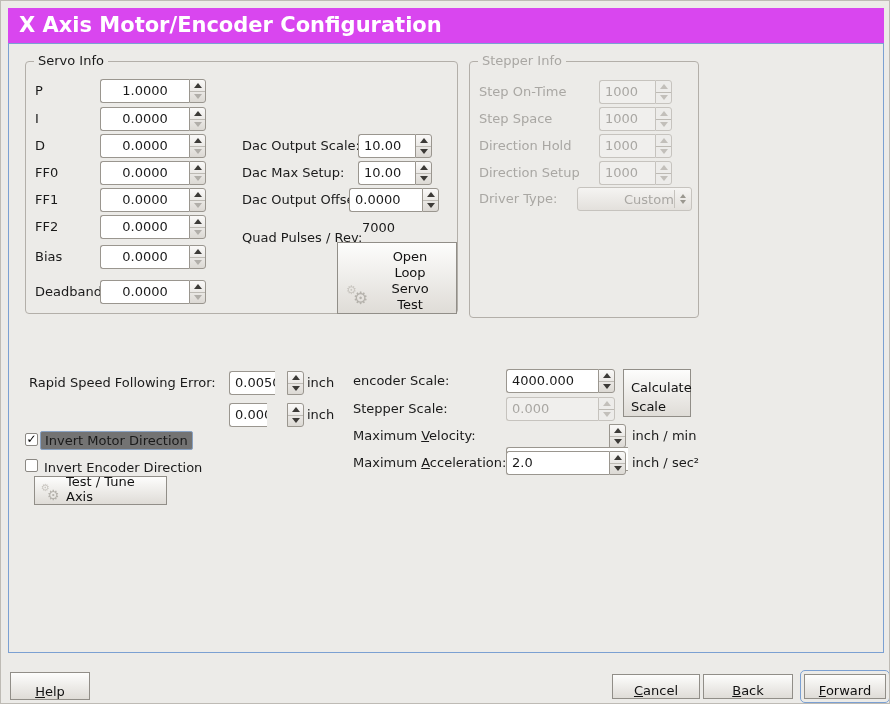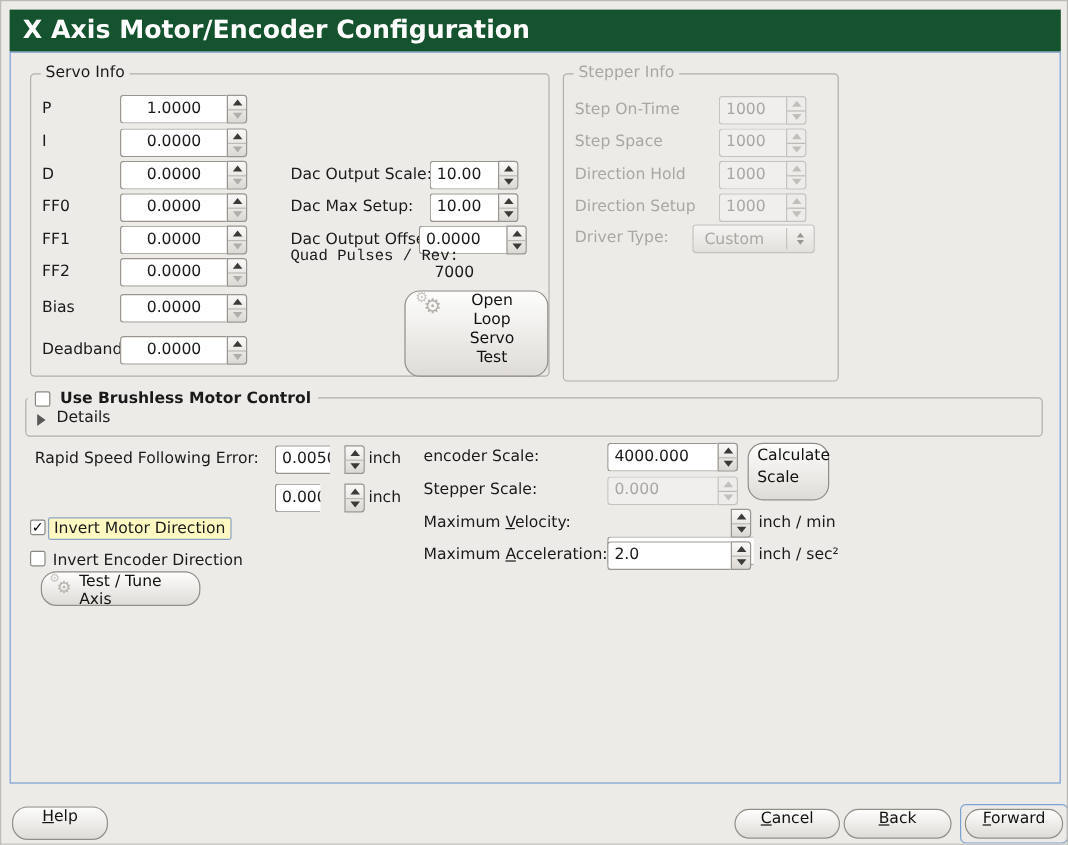--- a/index.html
+++ b/index.html
@@ -2,21 +2,21 @@
 <html><head>
 <meta charset="utf-8">
 <style>
   * { box-sizing: border-box; margin: 0; padding: 0; }
   html,body { background:#d8d5d0; }
   body { font-family:"DejaVu Sans","Liberation Sans",sans-serif; font-size:13px; color:#1a1a1a; }
   #window { position:relative; width:890px; height:704px; background:#ECEBE8; border:1px solid #BEBBB5; overflow:hidden; }
   .abs { position:absolute; }
 
   
-  .titlebar { left:7px; top:7px; width:876px; height:35px; background:#14532d; color:#fff;
+  .titlebar { left:7px; top:7px; width:876px; height:35px; background:#d946ef; color:#fff;
               font-size:21px; font-weight:bold; line-height:35px; padding-left:11px; }
   
   .panel-border { left:7px; top:42px; width:876px; height:610px; border:1px solid #7BA0D2; pointer-events:none; }
 
   
   .frame { border:1px solid #B3AFA9; border-radius:4px; }
   .legend { position:absolute; top:-9px; left:8px; background:#ECEBE8; padding:0 4px; font-size:13px; }
   .legend.dim { color:#A9A7A3; }
 
   .lbl { position:absolute; white-space:nowrap; }
@@ -43,28 +43,28 @@
   
   .combo { position:absolute; height:24px; display:flex; align-items:center; background:linear-gradient(#F5F4F2,#E3E0DC);
            border:1px solid #C6C3BE; border-radius:3px; color:#A9A7A3; }
   .combo .cval { flex:1; padding-left:9px; }
   .combo .csep { width:1px; align-self:stretch; background:#C6C3BE; margin:2px 0; }
   .combo .carr { width:22px; display:flex; flex-direction:column; align-items:center; justify-content:center; gap:2px; }
   .combo .carr .tri-up { border-bottom-color:#9A978F; border-left-width:3.5px; border-right-width:3.5px; border-bottom-width:4px; }
   .combo .carr .tri-down { border-top-color:#9A978F; border-left-width:3.5px; border-right-width:3.5px; border-top-width:4px; }
 
   
-  .btn { position:absolute; background:linear-gradient(#FDFDFC,#DFDCD7); border:1px solid #918E88; border-radius:13px;
-         display:flex; align-items:flex-start; justify-content:center; font-size:13px; color:#111; }
+  .btn { position:absolute; background:linear-gradient(#FDFDFC,#DFDCD7); border:1px solid #918E88; border-radius:0;
+         display:flex; align-items:flex-end; justify-content:center; font-size:13px; color:#111; }
   .focus-ring { position:absolute; border:1px solid #7BA0D2; border-radius:5px; pointer-events:none; }
 
   
   .cb { position:absolute; width:13px; height:13px; background:#fff; border:1px solid #8B8883; border-radius:2px;
         font-size:12px; line-height:11px; text-align:center; color:#000; font-weight:bold; }
-  .hl-label { position:absolute; background:#fef9c3; border:1px solid #89A2C3; border-radius:2px;
+  .hl-label { position:absolute; background:#737373; border:1px solid #89A2C3; border-radius:2px;
               line-height:17px; padding:0 4px; white-space:nowrap; }
 
   
   .expander-tri { position:absolute; width:0; height:0; border-top:5px solid transparent; border-bottom:5px solid transparent;
                   border-left:7px solid #4A4846; background:transparent; }
   .expander-tri.hollow { border-left-color:#5A5856; }
 
   
   .gears { position:relative; display:inline-block; width:26px; height:28px; flex:none; }
   .gears::before { content:"⚙"; position:absolute; left:7px; top:5px; font-size:17px; line-height:17px; color:#B5B2AC; }
@@ -200,21 +200,21 @@
     <div class="entry" style="left:323px;top:126px;width:73px;">0.0000</div>
     <div class="spin" style="left:396px;top:126px;">
         <span class="sb">
           <i class="tri-up"></i>
         </span>
         <span class="sb">
           <i class="tri-down"></i>
         </span>
       </div>
 
-    <span class="lbl" style="left:216px;top:144px;font-family:Liberation Mono, monospace;">Quad Pulses / Rev:</span>
+    <span class="lbl" style="left:216px;top:168px;">Quad Pulses / Rev:</span>
     <span class="lbl" style="left:336px;top:158px;">7000</span>
 
     <div class="btn" style="left:311px;top:180px;width:120px;height:72px;padding:0 8px;">
       <span class="gears"></span>
       <span class="multiline" style="flex:1;text-align:center;line-height:16px;">Open
 Loop
 Servo
 Test</span>
     </div>
   </div>
@@ -260,38 +260,30 @@
     <div class="spin dis" style="left:185px;top:99px;">
         <span class="sb">
           <i class="tri-up"></i>
         </span>
         <span class="sb">
           <i class="tri-down"></i>
         </span>
       </div>
 
     <span class="lbl dim" style="left:9px;top:129px;">Driver Type:</span>
-    <div class="combo" style="left:107px;top:125px;width:102px;">
+    <div class="combo" style="left:107px;top:125px;width:115px;padding-left:37px;">
       <span class="cval">Custom</span>
       <span class="csep"></span>
       <span class="carr">
           <i class="tri-up"></i>
           <i class="tri-down"></i>
         </span>
     </div>
   </div>
 
-  <div class="abs frame" style="left:20px;top:330px;width:848px;height:33px;">
-    <div class="abs" style="left:1px;top:-9px;background:#ECEBE8;padding:0 6px;display:flex;align-items:center;gap:8px;height:18px;">
-      <span class="cb" style="position:static;"></span>
-      <span class="bold" style="white-space:nowrap;">Use Brushless Motor Control</span>
-    </div>
-    <i class="expander-tri hollow abs" style="left:9px;top:13px;"></i>
-    <span class="lbl" style="left:25px;top:9px;">Details</span>
-  </div>
 
   <span class="lbl" style="left:28px;top:374px;">Rapid Speed Following Error:</span>
   <div class="entry abs" style="left:228px;top:370px;width:46px;">0.0050</div>
   <div class="spin abs" style="left:286px;top:370px;">
       <span class="sb">
         <i class="tri-up"></i>
       </span>
       <span class="sb">
         <i class="tri-down"></i>
       </span>

